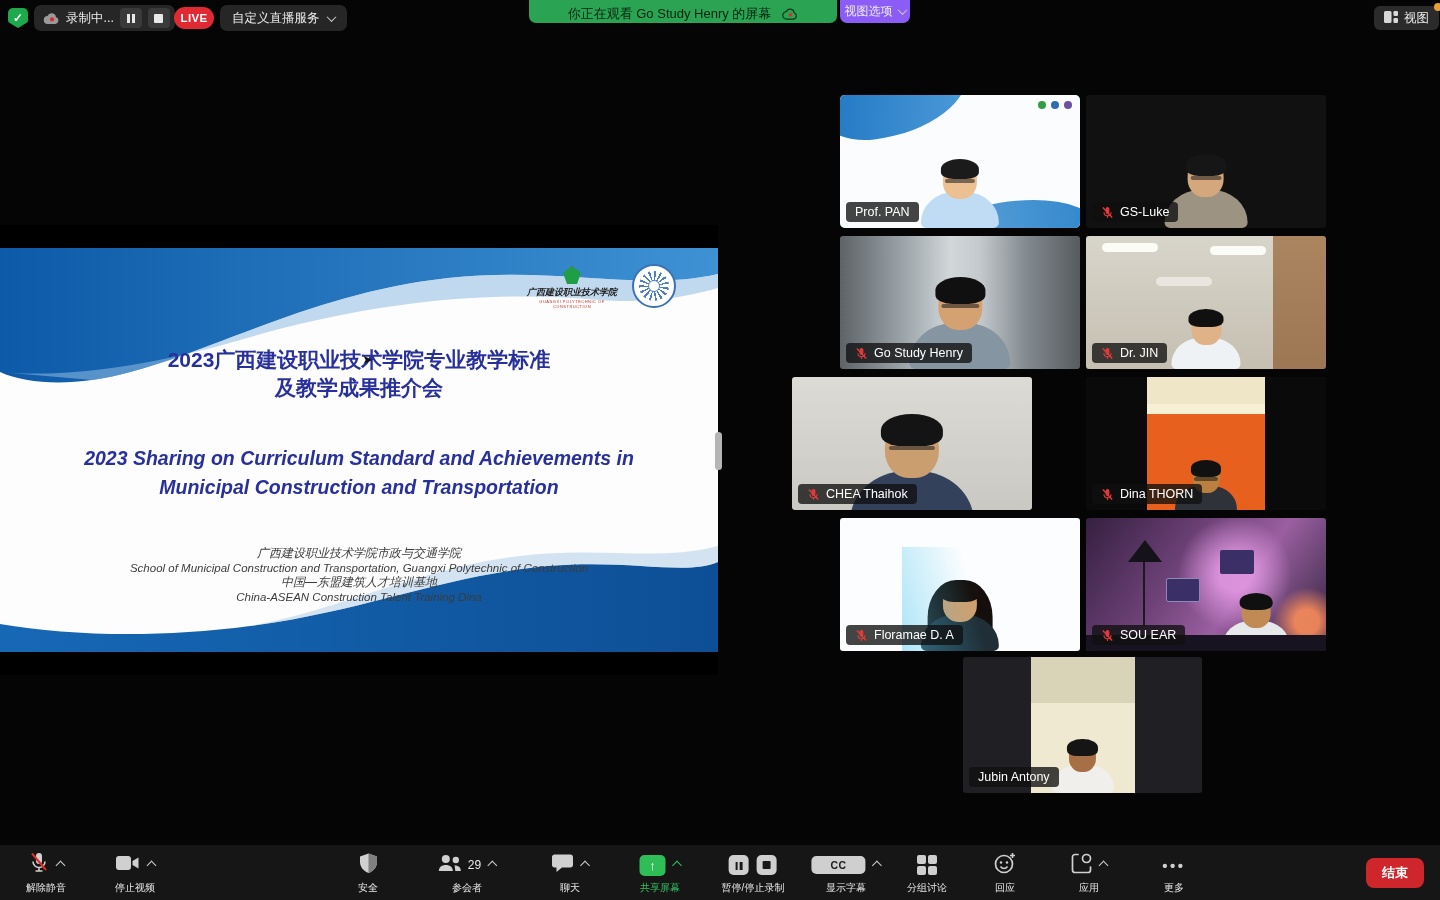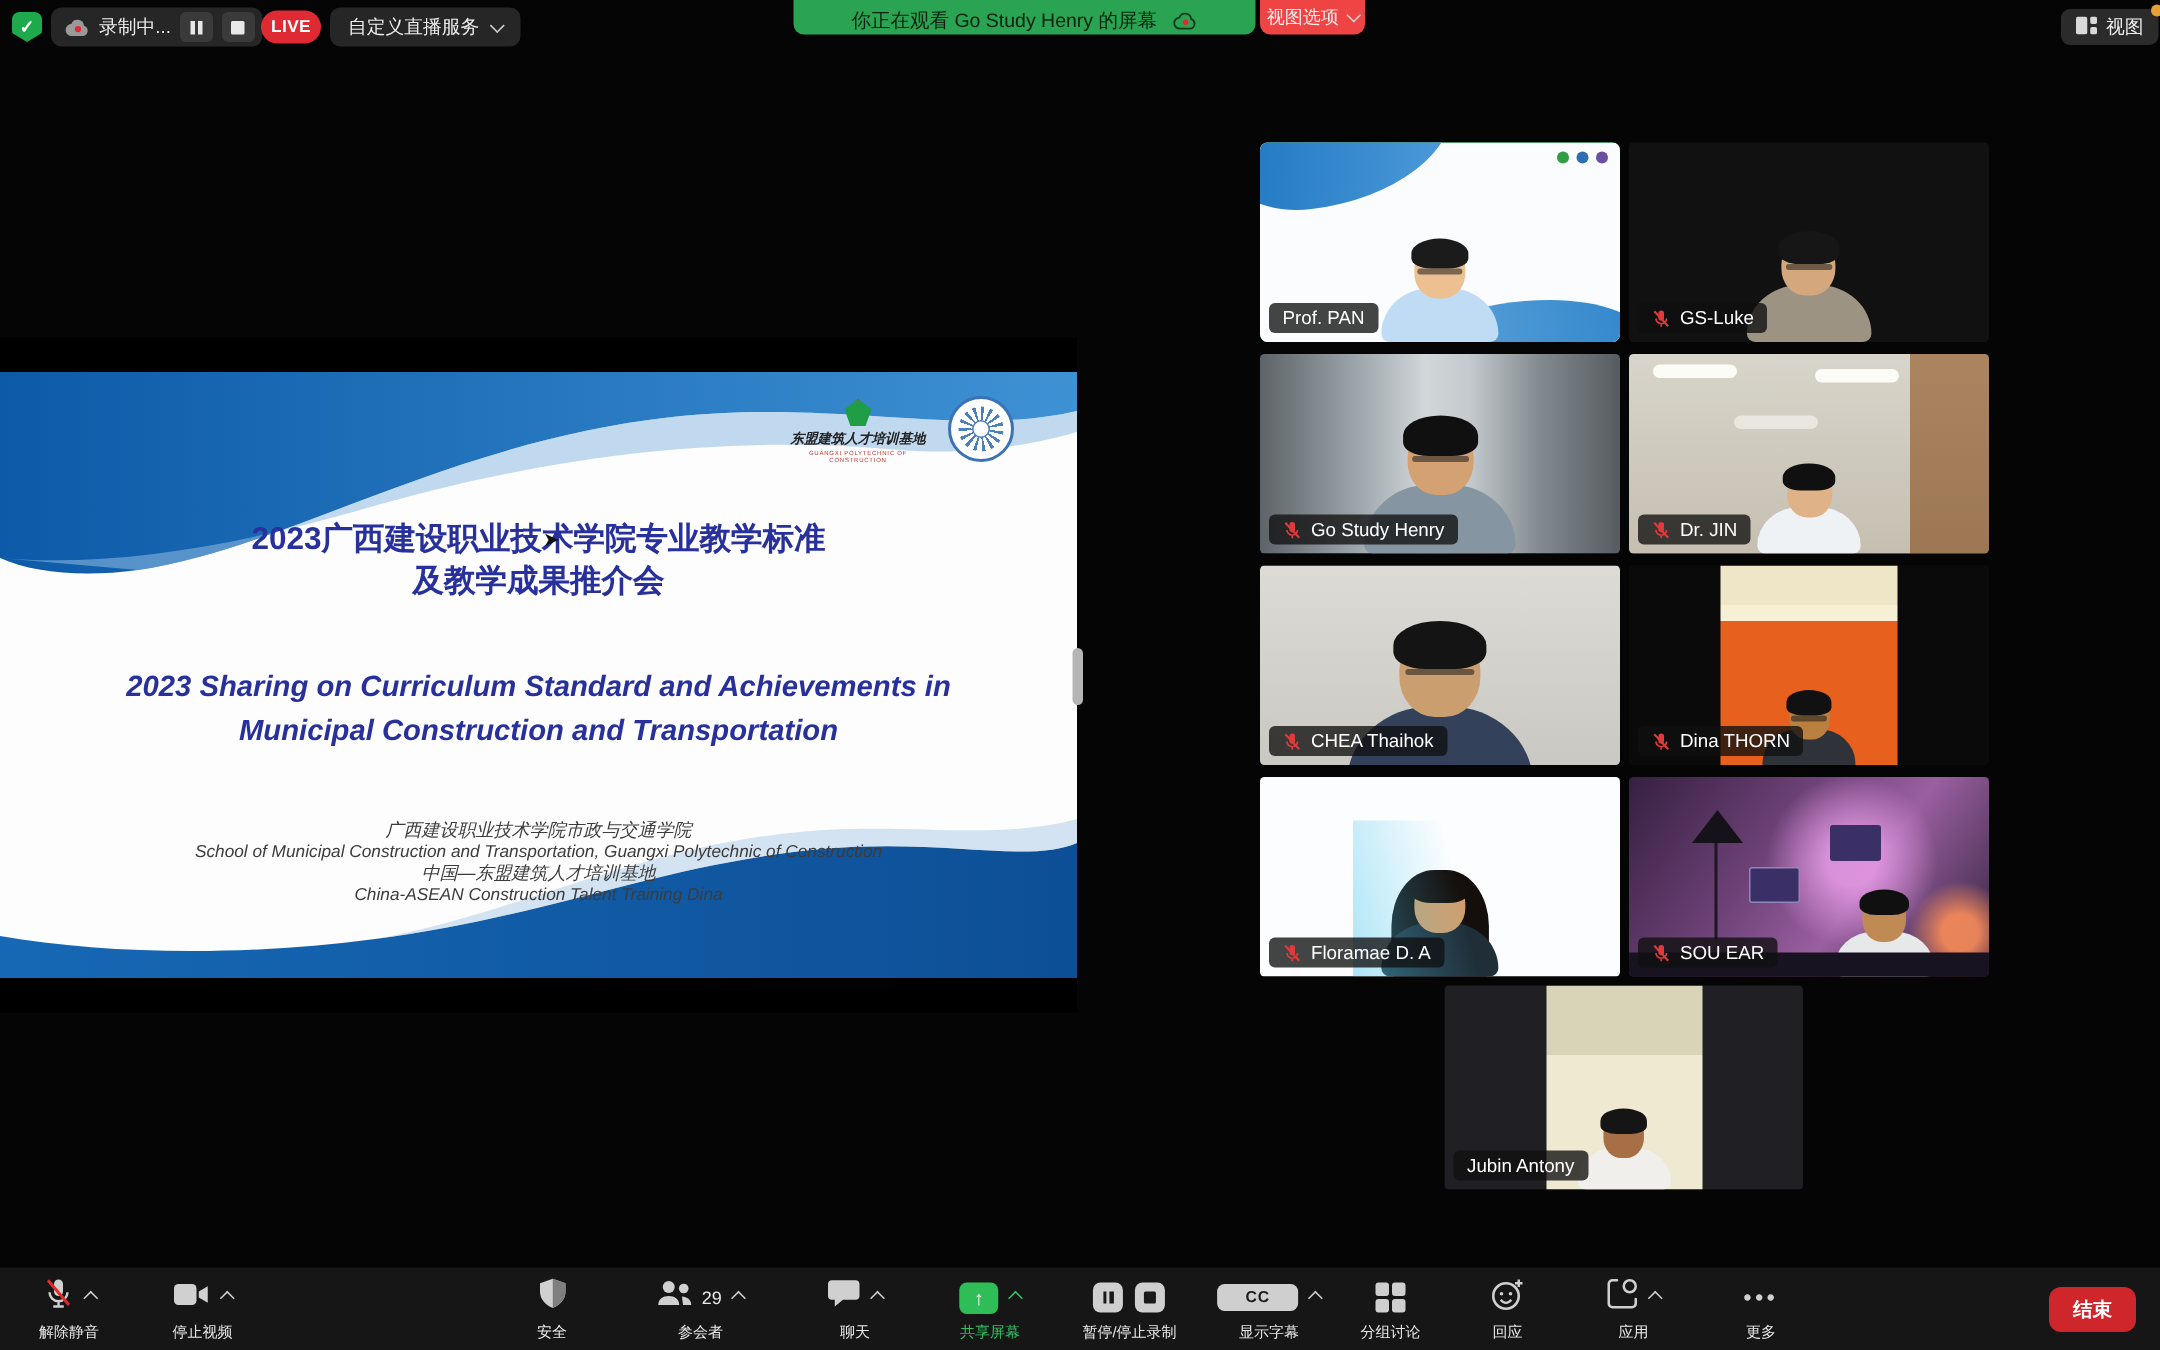--- a/index.html
+++ b/index.html
@@ -25,21 +25,21 @@
     align-items:center; justify-content:center; letter-spacing:.3px; }
   .stream-pill { position:absolute; left:220px; top:5px; height:26px; background:#262626; border-radius:7px;
     display:flex; align-items:center; gap:8px; padding:0 12px; color:#ededed; font-size:12.5px; white-space:nowrap; }
   .chev-dn { width:7px; height:7px; border-left:1.5px solid #cfcfcf; border-top:1.5px solid #cfcfcf;
     transform:rotate(225deg) translate(1px,1px); }
   .chev-up { width:7px; height:7px; border-left:1.5px solid #cfcfcf; border-top:1.5px solid #cfcfcf;
     transform:rotate(45deg); }
   .watch-banner { position:absolute; left:529px; top:0; width:308px; height:23px; background:#2aa452;
     border-radius:0 0 7px 7px; display:flex; align-items:flex-end; justify-content:center; gap:10px;
     color:#08230f; font-size:13px; white-space:nowrap; }
-  .viewopt-pill { position:absolute; left:840px; top:0; width:70px; height:23px; background:#ef4444;
+  .viewopt-pill { position:absolute; left:840px; top:0; width:70px; height:23px; background:#8b5cf6;
     border-radius:0 0 7px 7px; display:flex; align-items:center; justify-content:center; gap:6px;
     color:#ededed; font-size:12px; white-space:nowrap; }
   .view-btn { position:absolute; left:1374px; top:6px; height:24px; background:#2b2b2b; border-radius:6px;
     display:flex; align-items:center; gap:6px; padding:0 10px; color:#ededed; font-size:12.5px; }
   .view-btn .dot { position:absolute; right:-3px; top:-3px; width:8px; height:8px; background:#e8a033; border-radius:50%; }
 
   
   #screen { position:absolute; left:0; top:225px; width:718px; height:450px; background:#000; }
   #slide { position:absolute; left:0; top:23px; width:718px; height:404px; background:#fdfdfd; overflow:hidden; }
   #slide svg.wave { position:absolute; display:block; }
@@ -69,21 +69,21 @@
   .cursor { position:absolute; left:362px; top:352px; color:#111; font-size:13px; }
 
   
   #grid { position:absolute; left:0; top:0; width:1440px; height:900px; pointer-events:none; }
   .tile { position:absolute; border-radius:3px; overflow:hidden; background:#111; pointer-events:auto; }
   .tile.active { outline:2.5px solid #23d45e; outline-offset:-2.5px; border-radius:5px; }
   .t1 { left:840px;  top:95px;  width:240px; height:133px;padding-left:20px; }
   .t2 { left:1086px; top:95px;  width:240px; height:133px; }
   .t3 { left:840px;  top:236px; width:240px; height:133px; }
   .t4 { left:1086px; top:236px; width:240px; height:133px; }
-  .t5 { left:840px;  top:377px; width:240px; height:133px; }
+  .t5 { left:792px;  top:377px; width:240px; height:133px; }
   .t6 { left:1086px; top:377px; width:240px; height:133px; }
   .t7 { left:840px;  top:518px; width:240px; height:133px; }
   .t8 { left:1086px; top:518px; width:240px; height:133px; }
   .t9 { left:963px;  top:657px; width:239px; height:136px; }
   .video { position:absolute; inset:0; }
 
   .person { position:absolute; left:50%; bottom:0; transform:translateX(-50%);
     display:flex; flex-direction:column; align-items:center; }
   .head { position:relative; width:var(--head); height:calc(var(--head)*1.12); background:var(--skin);
     border-radius:48% 48% 44% 44%; z-index:2; }
@@ -261,21 +261,21 @@
         <stop offset="0" stop-color="#1668b5"></stop>
             <stop offset="1" stop-color="#0d4f96"></stop>
           </linearGradient>
         </defs>
       <path d="M0,120 L0,92 C70,104 160,106 250,94 C370,78 440,44 548,34 C630,27 686,44 718,30 L718,120 Z" fill="url(#g2)"></path>
       <path d="M250,94 C370,78 440,44 548,34 C630,27 686,44 718,30 L718,14 C660,30 600,14 520,24 C420,36 340,78 250,94 Z" fill="#a9c9e6" opacity="0.5"></path>
     </svg>
 
     <div class="logo-left">
       <div class="emblem"></div>
-      <div class="calli">东盟建筑人才培训基地</div>
+      <div class="calli">广西建设职业技术学院</div>
       <div class="caption">GUANGXI POLYTECHNIC OF CONSTRUCTION</div>
     </div>
     <div class="logo-right"></div>
 
     <div class="slide-title">
       <div><b>2023</b><span>广西建设职业技术学院专业教学标准</span></div>
       <div>及教学成果推介会</div>
     </div>
     <div class="slide-sub">
       <div>2023 Sharing on Curriculum Standard and Achievements in</div>

